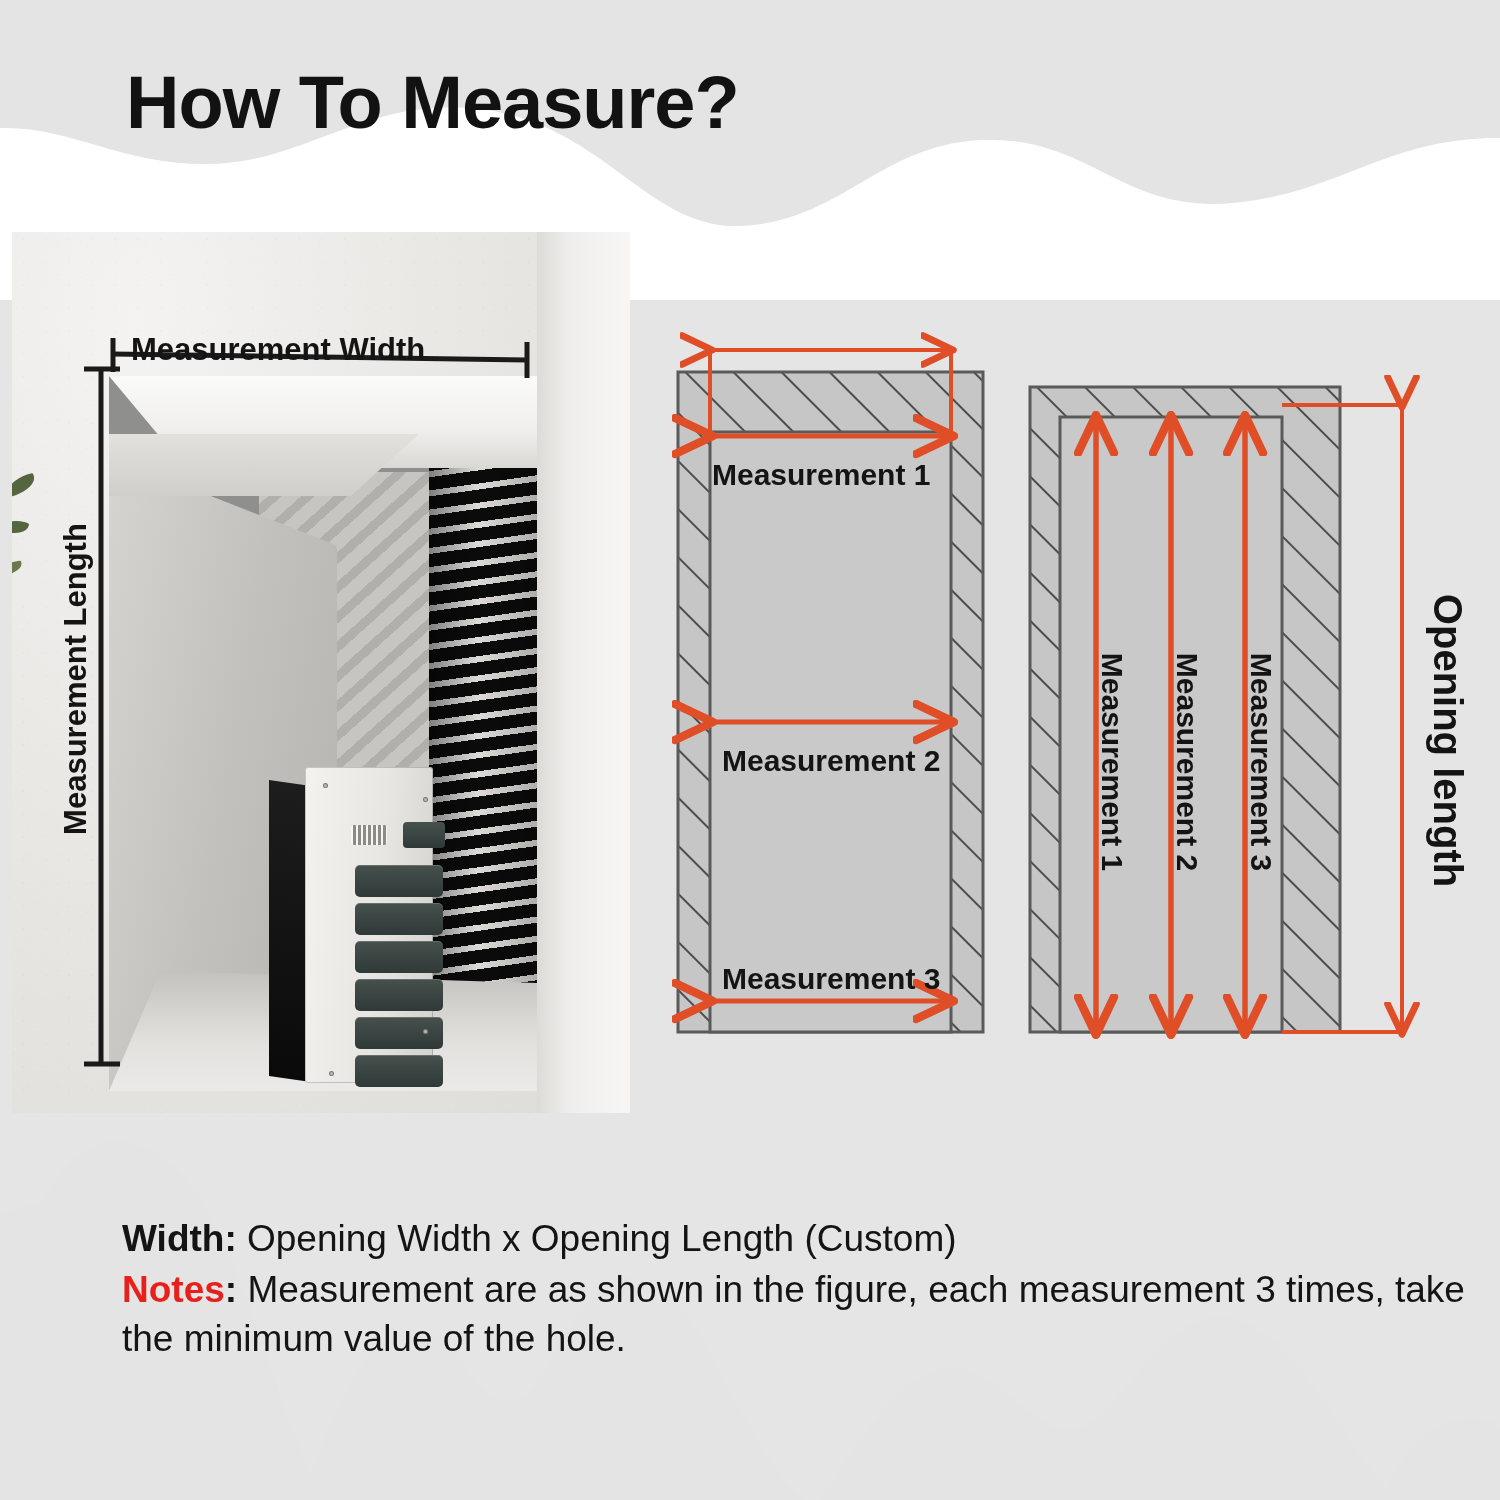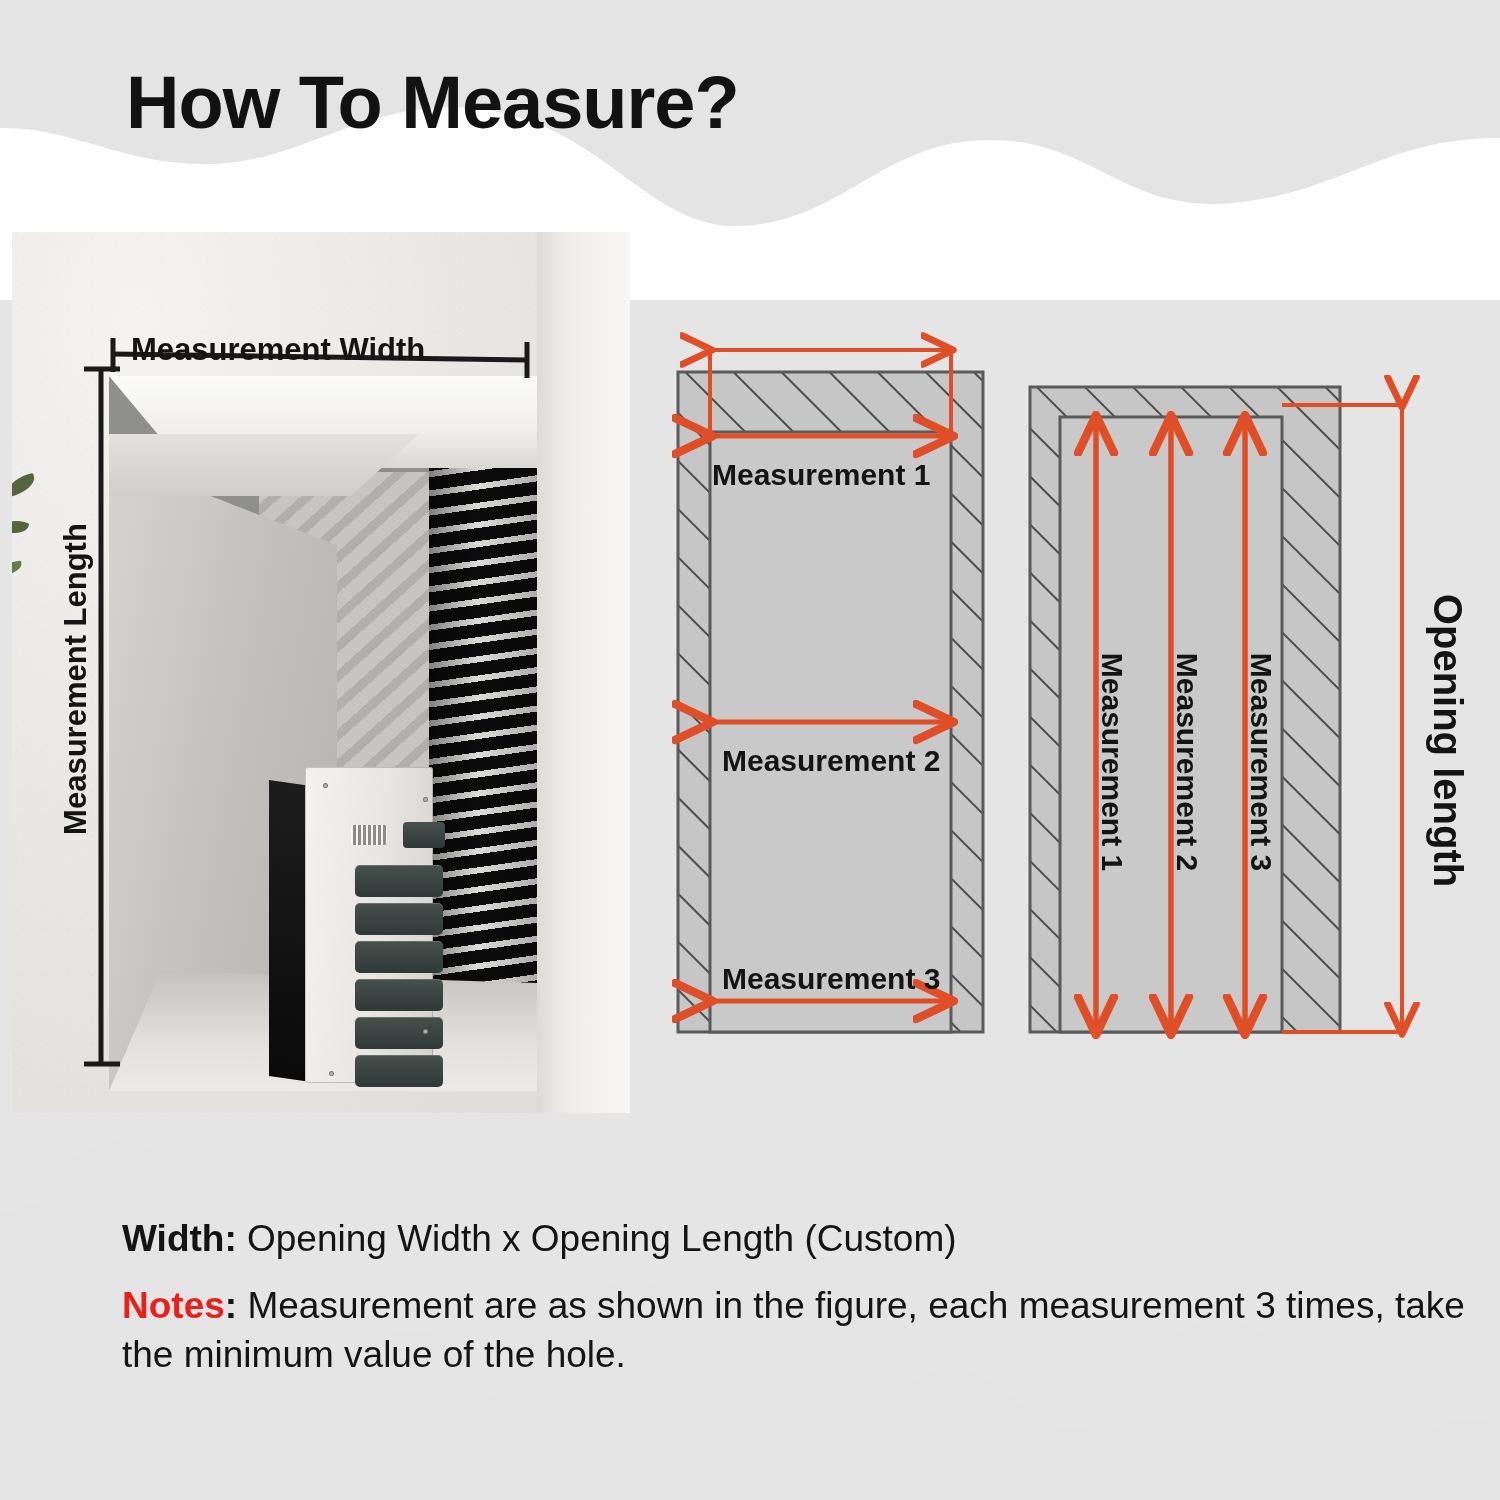--- a/index.html
+++ b/index.html
@@ -407,18 +407,18 @@
   <div style="position:absolute; left:952px; top:745px; width:320px; text-align:center; font-size:30px; font-weight:600; color:#141414; white-space:nowrap; transform:rotate(90deg); transform-origin:center center;">Measurement 1</div>
   <div style="position:absolute; left:1027px; top:745px; width:320px; text-align:center; font-size:30px; font-weight:600; color:#141414; white-space:nowrap; transform:rotate(90deg); transform-origin:center center;">Measurement 2</div>
   <div style="position:absolute; left:1101px; top:745px; width:320px; text-align:center; font-size:30px; font-weight:600; color:#141414; white-space:nowrap; transform:rotate(90deg); transform-origin:center center;">Measurement 3</div>
 
   <div style="position:absolute; left:1247px; top:718px; width:400px; text-align:center; font-size:40px; font-weight:600; color:#141414; white-space:nowrap; transform:rotate(90deg); transform-origin:center center;">Opening length</div>
 
   <div id="bottom-text">
     <div class="bt-line">
       <span class="bt-lead">Width</span><span class="bt-lead">: </span><span>Opening Width x Opening Length (Custom)</span>
     </div>
-    <div class="bt-line" id="notes-line" style="margin-top:18px;">
+    <div class="bt-line" id="notes-line" style="margin-top:2px;">
       <span class="bt-lead-red">Notes</span><span class="bt-lead">: </span><span>Measurement are as shown in the figure, each measurement 3 times, take the minimum value of the hole.</span>
     </div>
   </div>
 
 </div>
 
 </body></html>

